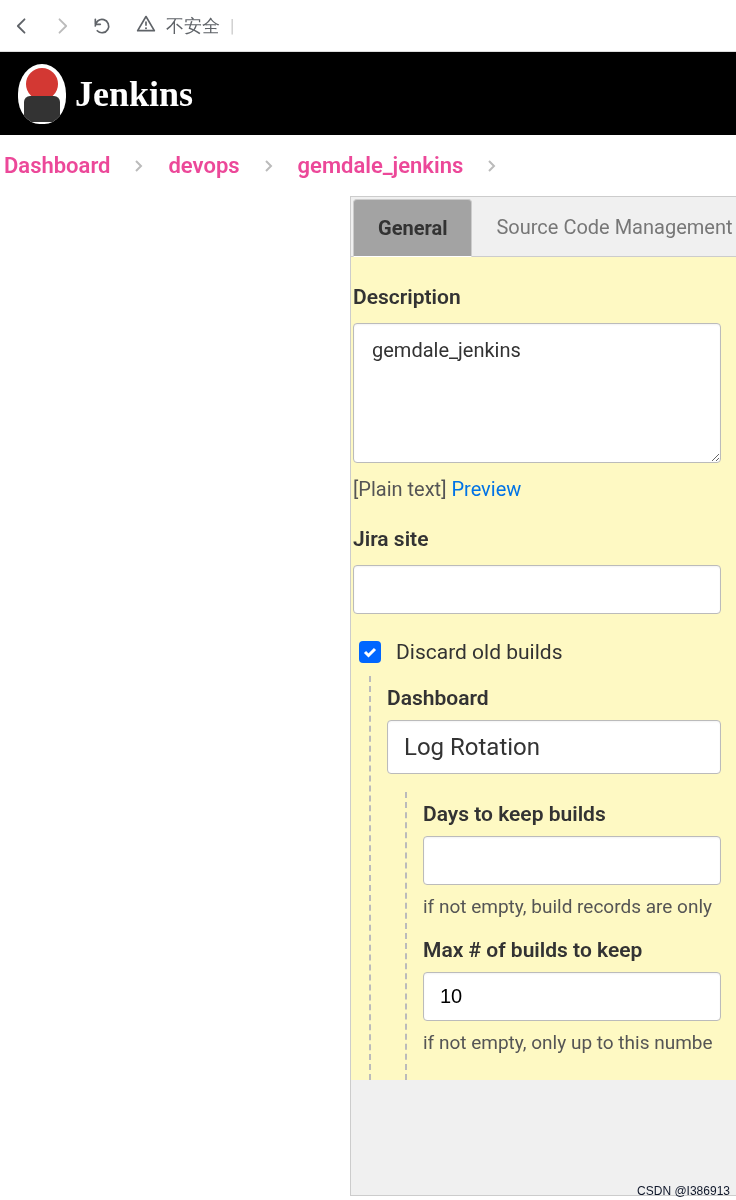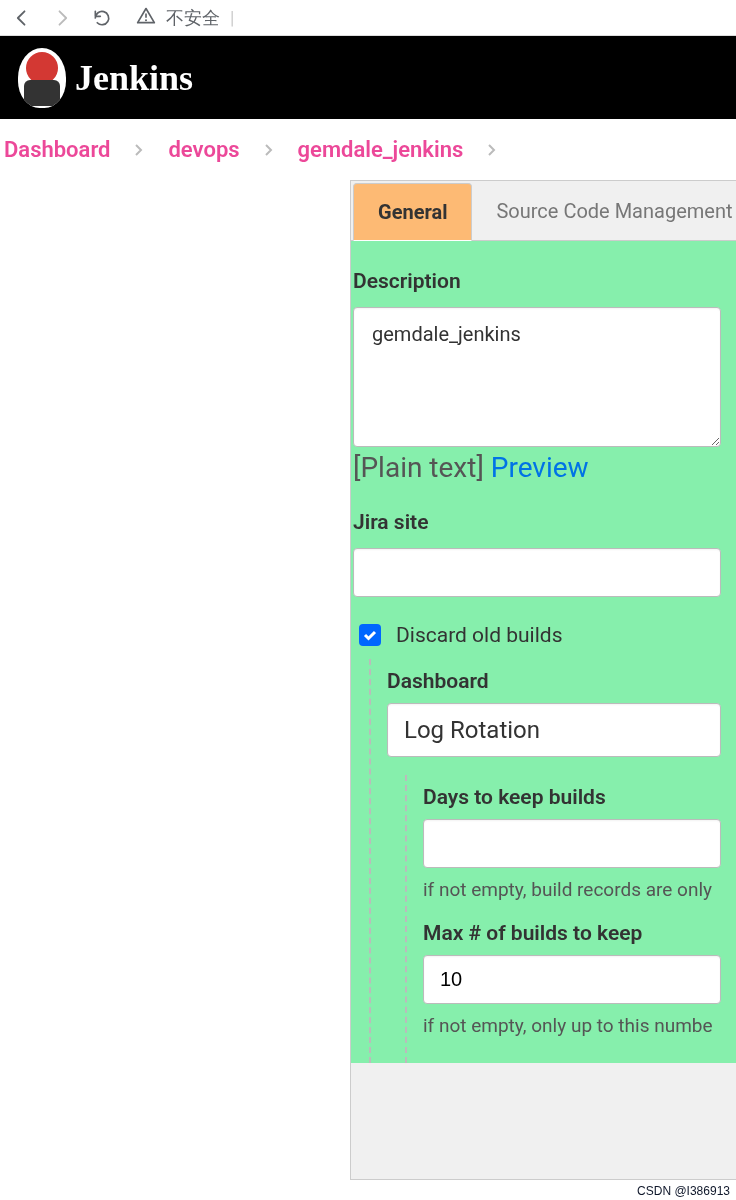--- a/index.html
+++ b/index.html
@@ -8,21 +8,21 @@
       font-size: 16px;
       color: #333;
       width: 736px;
       height: 1200px;
       overflow: hidden;
       background: #fff;
     }
     
     
     .browser-bar {
-      height: 36px;
+      height: 52px;
       display: flex;
       align-items: center;
       padding: 0 8px;
       gap: 12px;
       border-bottom: 1px solid #ddd;
       background: #fff;
     }
     .nav-btn {
       width: 28px;
       height: 28px;
@@ -125,32 +125,32 @@
       padding-top: 2px;
     }
     .tab {
       padding: 16px 24px;
       font-size: 20px;
       color: #777;
       cursor: pointer;
       white-space: nowrap;
     }
     .tab.active {
-      background: #fdba74;
+      background: #a3a3a3;
       color: #333;
       font-weight: 700;
       border: 1px solid #ccc;
       border-bottom: 1px solid #fff;
       margin-bottom: -1px;
       border-radius: 4px 4px 0 0;
     }
     
     
     .form-body {
-      background: #86efac;
+      background: #fef9c3;
       padding: 28px 15px 0 0;
     }
     .form-section {
       padding: 0 0 0 2px;
     }
     .section-label {
       font-size: 21px;
       font-weight: 600;
       color: #333;
       margin-bottom: 14px;
@@ -161,22 +161,22 @@
       border: 1px solid #bbb;
       border-radius: 4px;
       padding: 14px 18px;
       font-size: 20px;
       color: #333;
       resize: vertical;
       font-family: inherit;
       box-shadow: inset 0 1px 2px rgba(0,0,0,0.05);
     }
     .preview-row {
-      margin-top: 0;
-      font-size: 28px;
+      margin-top: 10px;
+      font-size: 20px;
       color: #555;
     }
     .preview-link {
       color: #0073e6;
       cursor: pointer;
     }
     
     .input-text {
       width: 100%;
       border: 1px solid #bbb;

